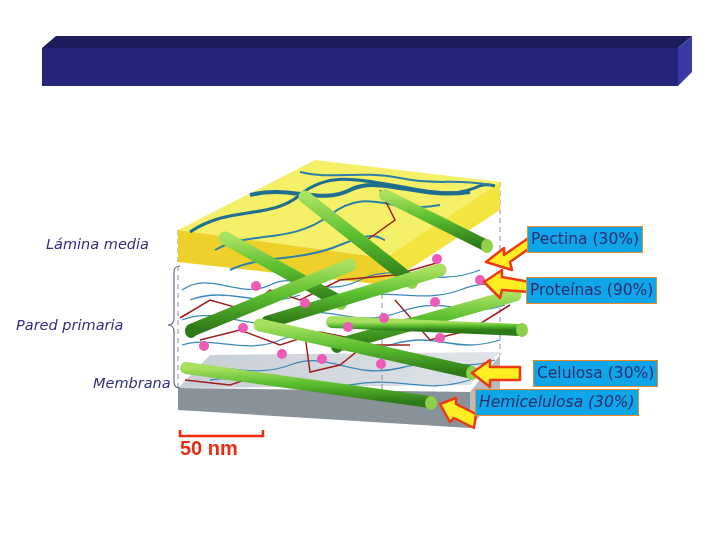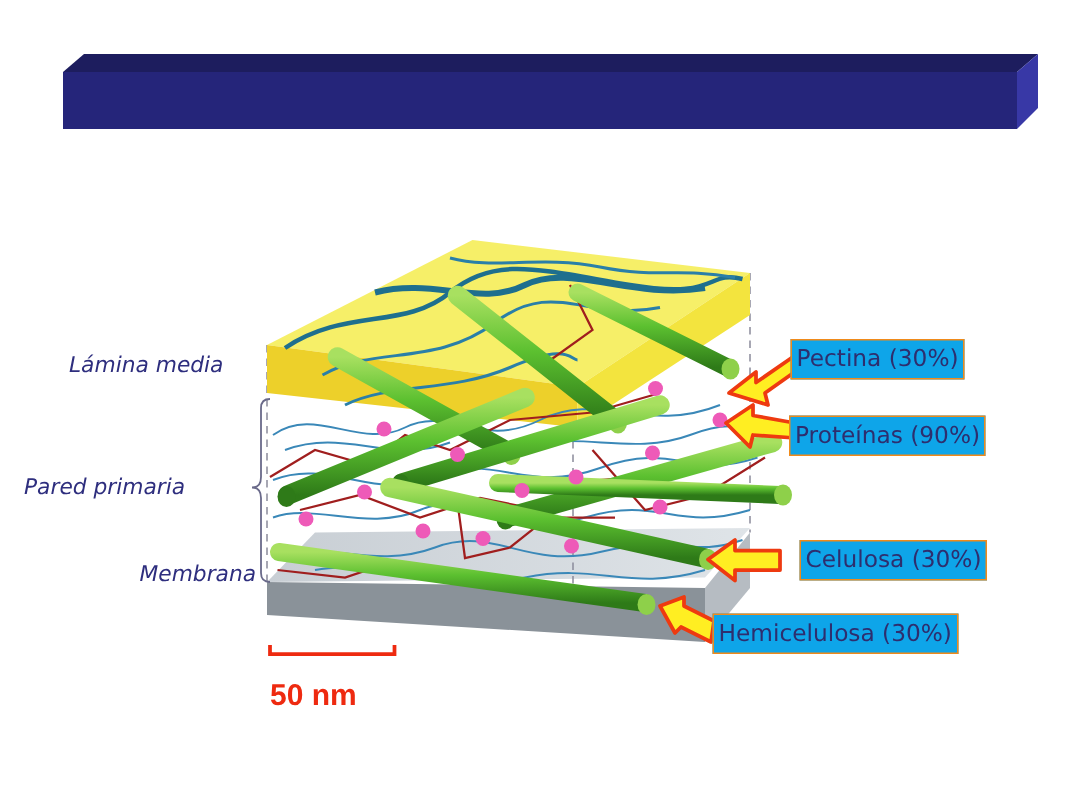--- a/index.html
+++ b/index.html
@@ -16,21 +16,21 @@
       position: absolute; color: #2e2e7e; font-family: "DejaVu Sans", sans-serif;
       font-size: 14.5px; white-space: nowrap; text-align: center; font-style: italic;
     }
     .callout {
       position: absolute; background: #0ea5e9; border: 1.5px solid #f08a1a;
       color: #2e2e6e; font-family: "DejaVu Sans", sans-serif; font-size: 15.5px;
       white-space: nowrap; padding: 0 3px; line-height: 24px; height: 25px;
     }
     .scale-label {
       position: absolute; left: 180px; top: 437px; color: #ee2a10;
-      font-family: "Liberation Sans", sans-serif; font-weight: bold; font-size: 20px; margin-top: 16px;
+      font-family: "Liberation Sans", sans-serif; font-weight: bold; font-size: 20px;
     }
   </style>
 </head>
 <body>
 
 <div class="title-bar">
   <svg width="720" height="100" viewBox="0 0 720 100">
     <polygon points="42,48 56,36 692,36 678,48" fill="#1d1d5e"></polygon>
     <polygon points="678,48 692,36 692,72 678,86" fill="#3838a6"></polygon>
     <rect x="42" y="48" width="636" height="38" fill="#25257a"></rect>
@@ -169,15 +169,15 @@
   <path d="M180,430 L180,436 L263,436 L263,430" stroke="#ee2a10" stroke-width="2.5" fill="none"></path>
 </svg>
 
 <div class="side-label" style="left:46px; top:236px;">Lámina media</div>
 <div class="side-label" style="left:16px; top:317px;">Pared primaria</div>
 <div class="side-label" style="left:77px; top:375px;margin-left:16px;">Membrana</div>
 
 <div class="callout" style="left:527px; top:226px;">Pectina (30%)</div>
 <div class="callout" style="left:526px; top:277px;">Proteínas (90%)</div>
 <div class="callout" style="left:533px; top:360px;">Celulosa (30%)</div>
-<div class="callout" style="left:475px; top:409px;">Hemicelulosa (30%)</div>
+<div class="callout" style="left:475px; top:389px;font-style:italic;">Hemicelulosa (30%)</div>
 
 <div class="scale-label">50 nm</div>
 
 </body></html>

